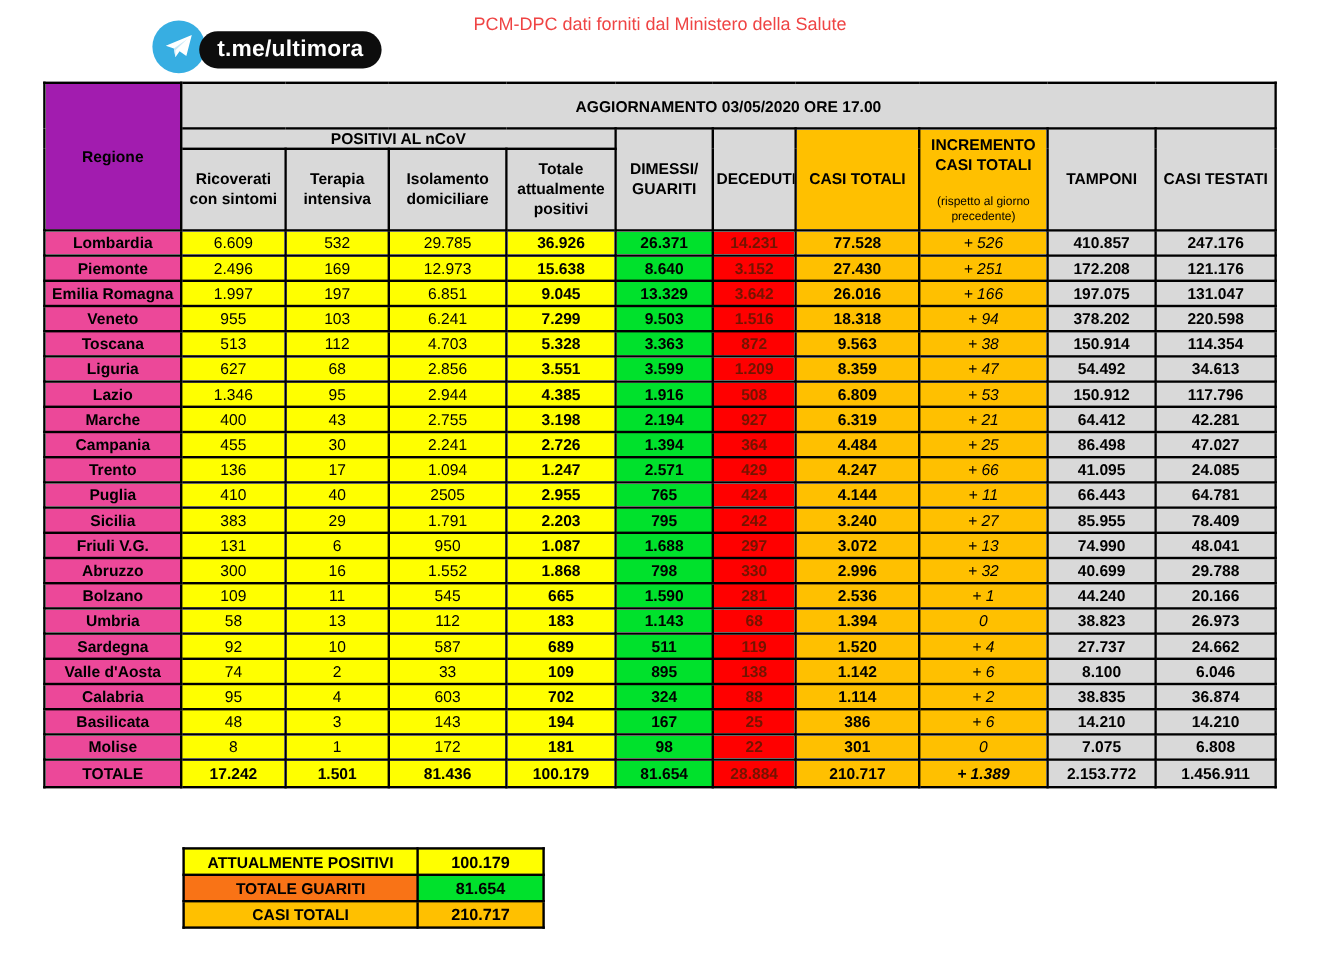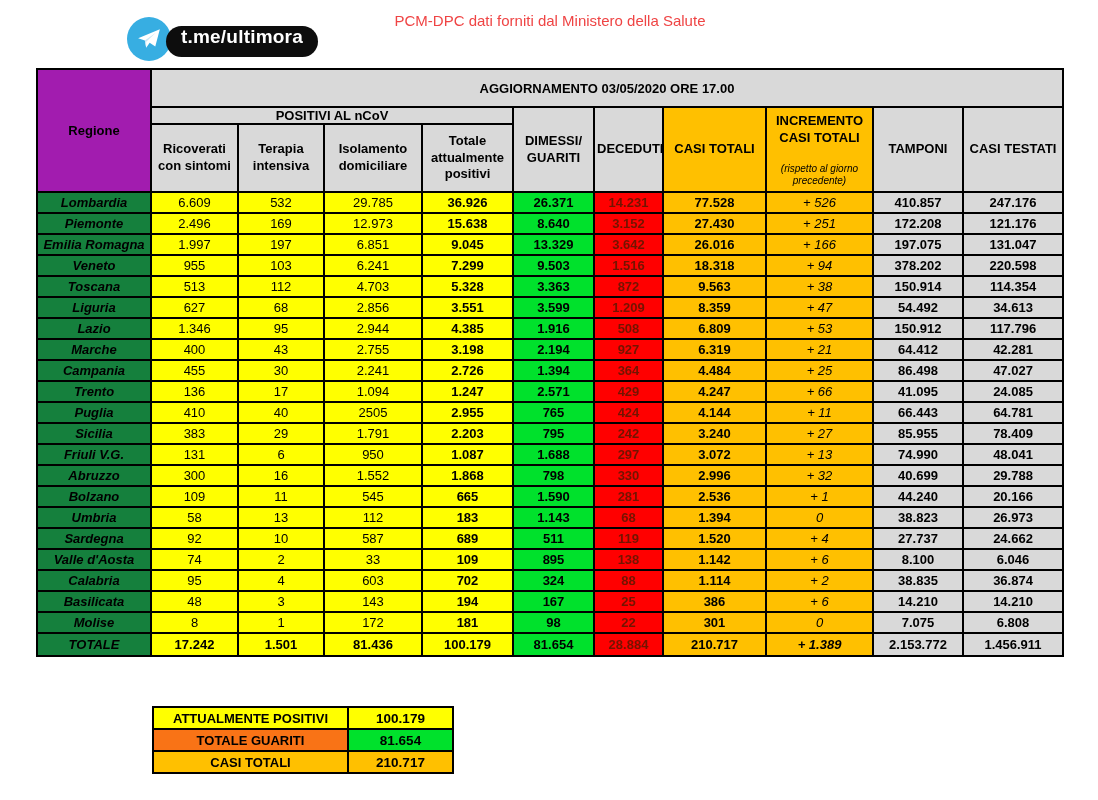--- a/index.html
+++ b/index.html
@@ -3,41 +3,41 @@
 <meta charset="utf-8">
 <style>
   * { margin:0; padding:0; box-sizing:border-box; }
   body { background:#ffffff; font-family:"Liberation Sans", sans-serif; }
   .page { position:relative; width:1098px; height:800px; background:#ffffff; overflow:hidden; }
 
   
   .tg-logo { position:absolute; left:127px; top:17px; width:44px; height:44px; border-radius:50%;
              background:#37aee2; display:flex; align-items:center; justify-content:center; }
   .tg-pill { position:absolute; left:166px; top:26px; height:31px; background:#0d0d0d; border-radius:17px;
-             color:#ffffff; font-weight:bold; font-size:19px; padding:0 15px; display:flex; align-items:flex-start;
+             color:#ffffff; font-weight:bold; font-size:19px; padding:0 15px; display:flex; align-items:center;
              letter-spacing:0.2px; }
   .source-line { position:absolute; top:12px; left:300px; width:500px; text-align:center; font-size:15px; color:#ef4444; }
 
   
   .main-table-wrap { position:absolute; left:36px; top:68px; }
   table.main { border-collapse:collapse; table-layout:fixed; width:1026px; }
   table.main th, table.main td { border:2px solid #000; text-align:center; vertical-align:middle;
       font-size:13px; overflow:hidden; padding:0 2px; }
   th.banner   { background:#d9d9d9; font-size:15px; font-weight:bold; height:38px; }
   th.hdr      { background:#d9d9d9; font-weight:bold; }
   th.regione  { background:#a21caf; font-size:14px; }
   th.group    { height:14px; font-size:13.5px; }
   th.sub      { height:68px; line-height:1.3; }
   th.orangeh  { background:#ffc000; }
-  th .note    { display:block; font-weight:normal; font-style:italic; font-size:10px; line-height:1.15; margin-top:17px; }
+  th .note    { display:block; font-weight:normal; font-size:10px; line-height:1.15; margin-top:17px; }
 
   tr.data-row { height:21px; }
   tr.totals-row { height:23px; }
   tr.totals-row td { font-weight:bold; }
-  td.cell-region { background:#15803d; font-weight:bold;font-style:italic; }
+  td.cell-region { background:#ec4899; font-weight:bold; }
   td.cell-yellow { background:#ffff00; }
   td.cell-green  { background:#00e12c; font-weight:bold; }
   td.cell-red    { background:#ff0000; color:#731400; font-weight:bold; }
   td.cell-orange { background:#ffc000; }
   td.cell-grey   { background:#d9d9d9; font-weight:bold; }
   td.cell-bold   { font-weight:bold; }
   td.cell-incr   { font-style:italic; }
 
   
   .summary-wrap { position:absolute; left:152px; top:706px; }

